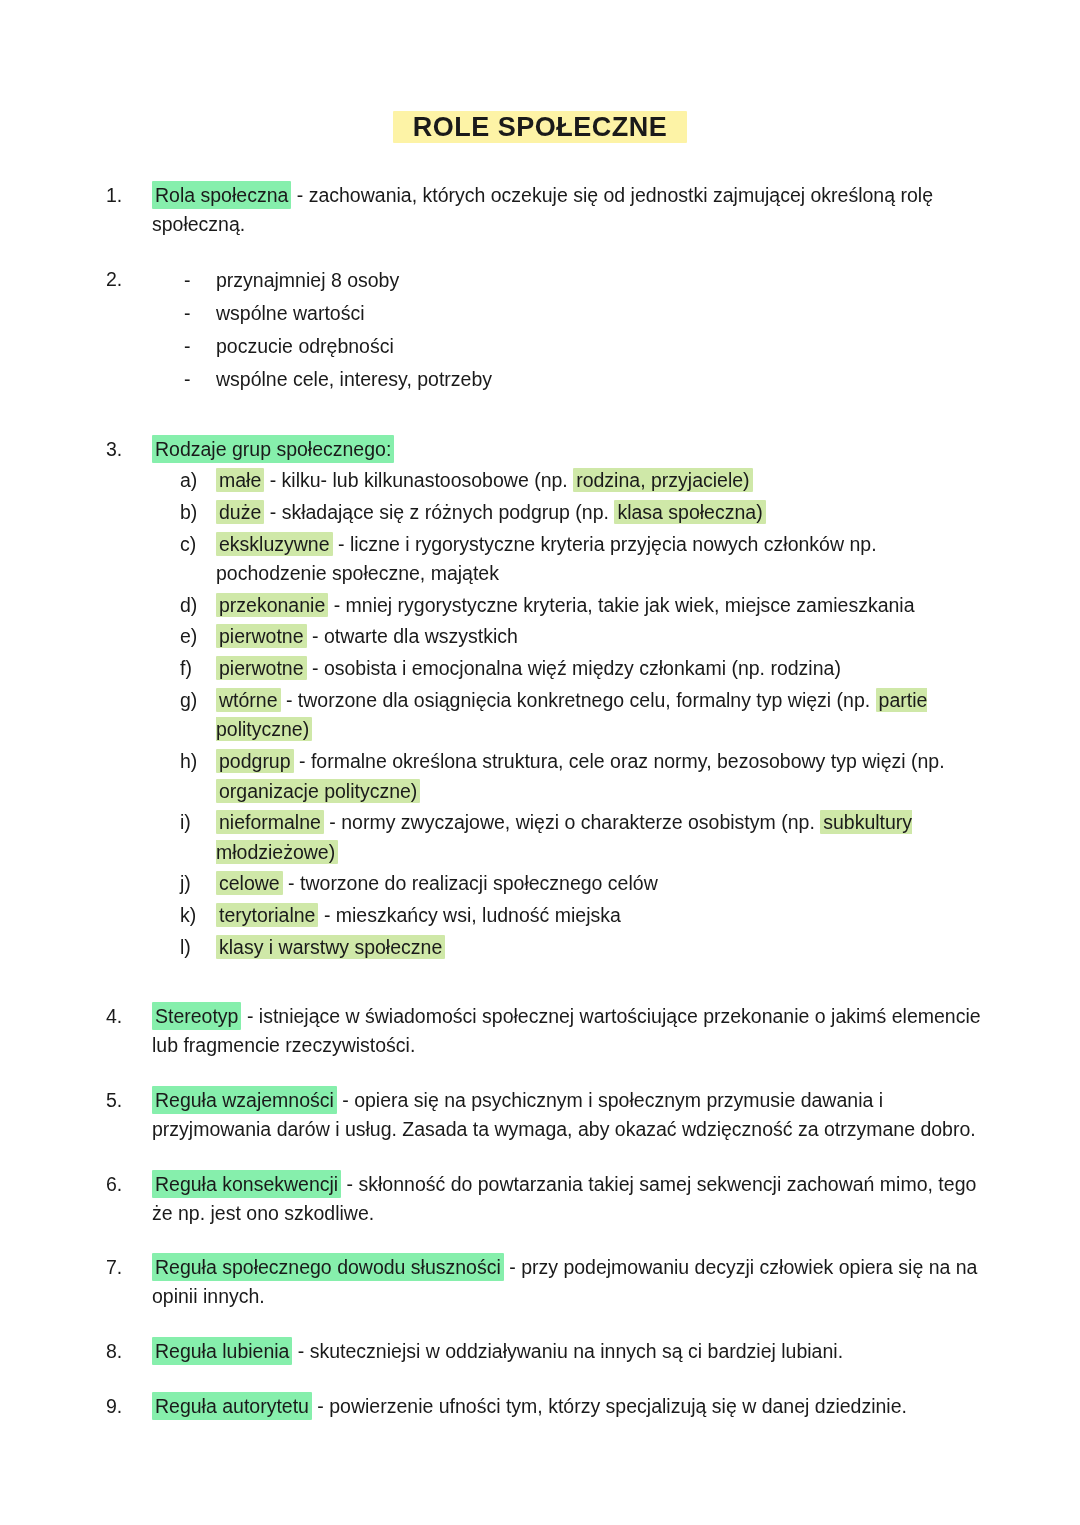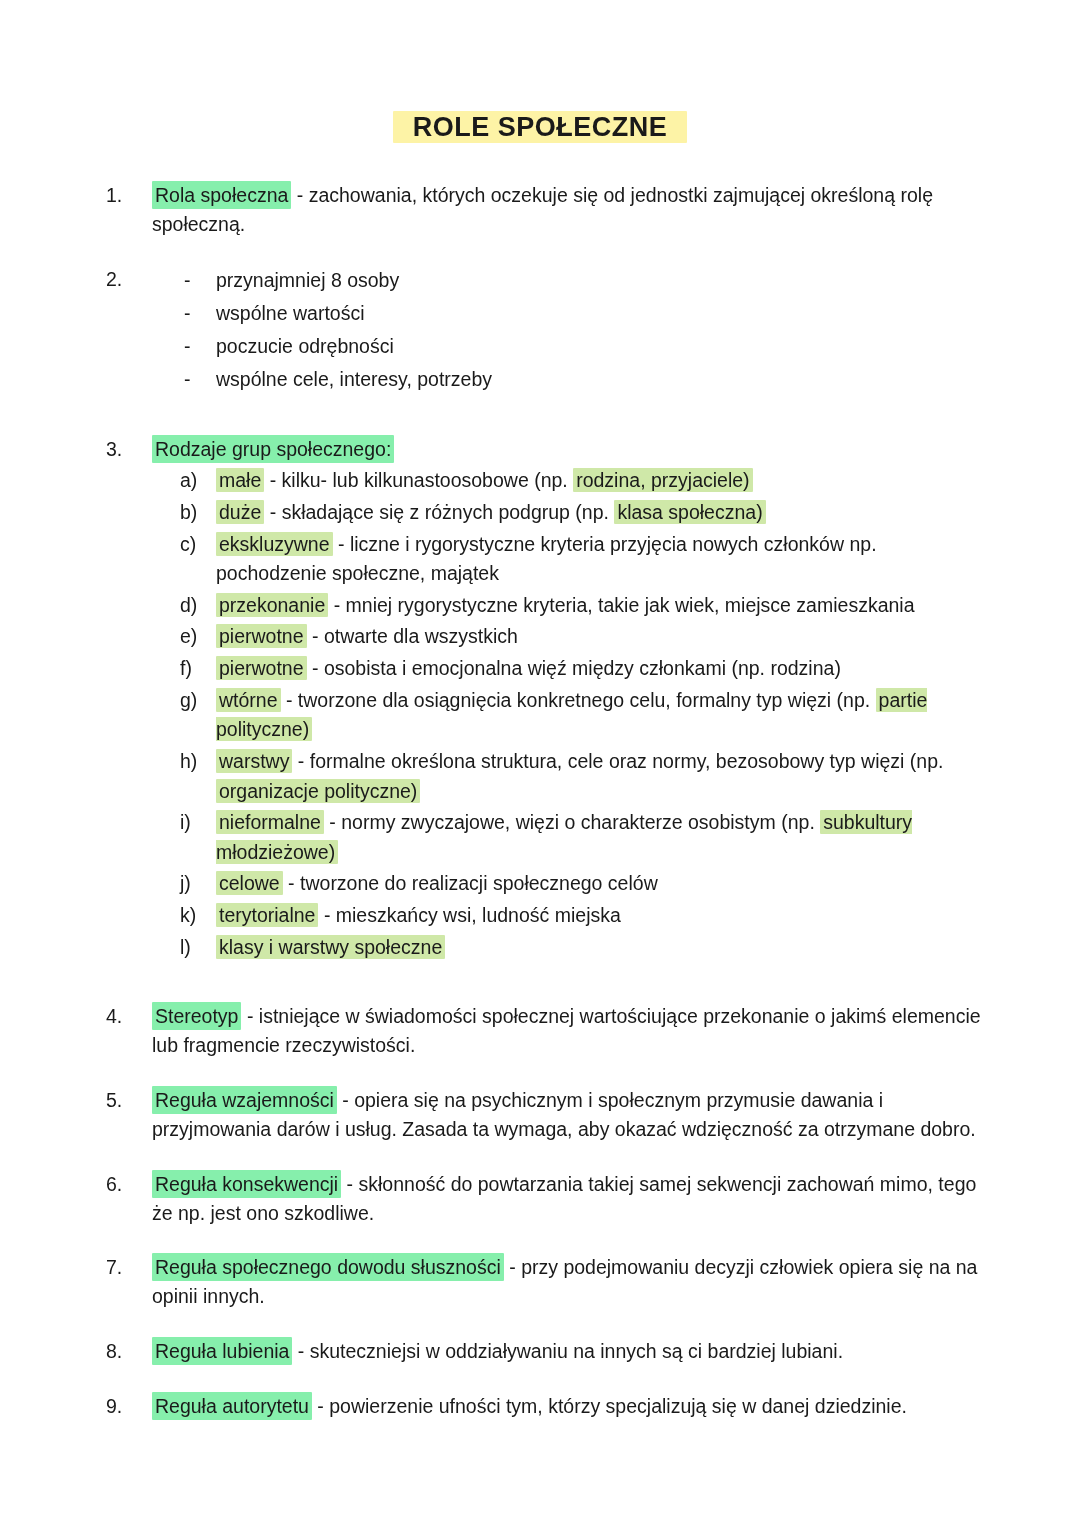--- a/index.html
+++ b/index.html
@@ -154,21 +154,21 @@
 
         <li>
           <span class="alpha">f)</span><span class="hl-green">pierwotne</span><span> - osobista i emocjonalna więź między członkami (np. rodzina)</span>
         </li>
 
         <li>
           <span class="alpha">g)</span><span class="hl-green">wtórne</span><span> - tworzone dla osiągnięcia konkretnego celu, formalny typ więzi (np. </span><span class="hl-green">partie polityczne)</span>
         </li>
 
         <li>
-          <span class="alpha">h)</span><span class="hl-green">warstwy</span><span> - formalne określona struktura, cele oraz normy, bezosobowy typ więzi (np. </span><span class="hl-green">organizacje polityczne)</span>
+          <span class="alpha">h)</span><span class="hl-green">podgrup</span><span> - formalne określona struktura, cele oraz normy, bezosobowy typ więzi (np. </span><span class="hl-green">organizacje polityczne)</span>
         </li>
 
         <li>
           <span class="alpha">i)</span><span class="hl-green">nieformalne</span><span> - normy zwyczajowe, więzi o charakterze osobistym (np. </span><span class="hl-green">subkultury młodzieżowe)</span>
         </li>
 
         <li>
           <span class="alpha">j)</span><span class="hl-green">celowe</span><span> - tworzone do realizacji społecznego celów</span>
         </li>
 

